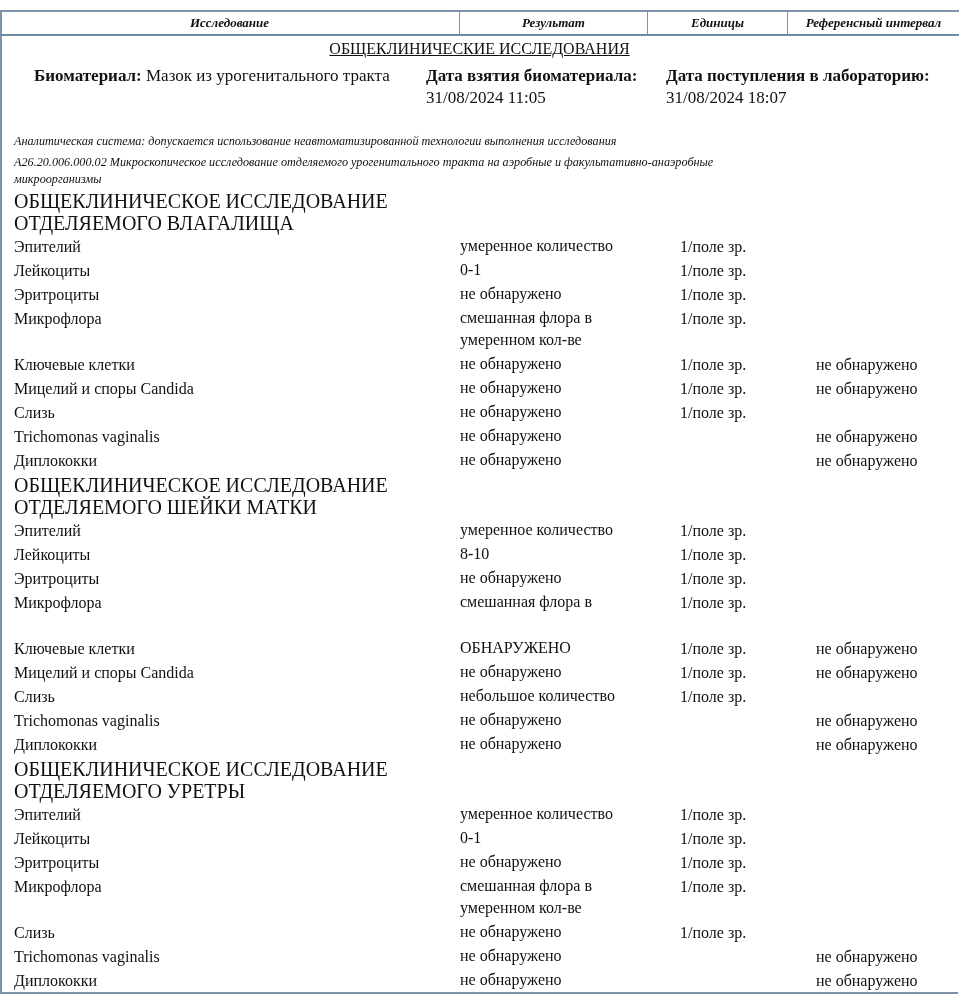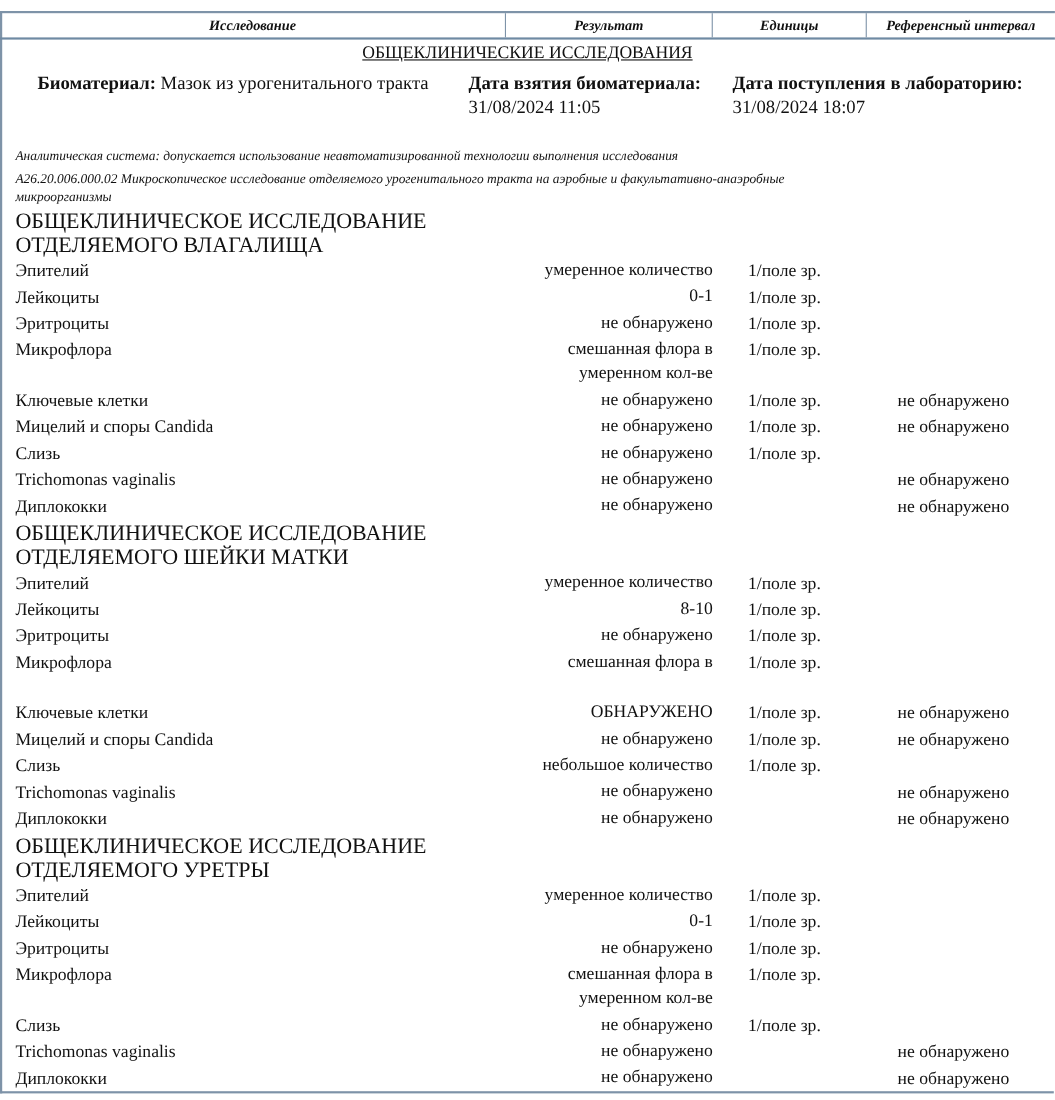--- a/index.html
+++ b/index.html
@@ -36,21 +36,21 @@
   .meta { position: absolute; top: 65px; font-size: 17px; line-height: 22px; }
   .meta b { font-weight: bold; }
   .meta1 { left: 14px; margin-left: 20px; }
   .meta2 { left: 426px; }
   .meta3 { left: 666px; }
 
   .note { position: absolute; left: 14px; font-style: italic; font-size: 12.2px; line-height: 16px; width: 900px; }
 
   .row { position: absolute; left: 0; width: 959px; font-size: 16px; line-height: 24px; }
   .row .name { position: absolute; left: 14px; }
-  .row .res { position: absolute; left: 460px; width: 188px; text-align: right; line-height: 22px; }
+  .row .res { position: absolute; left: 460px; width: 188px; text-align: left; line-height: 22px; }
   .row .unit { position: absolute; left: 680px; }
   .row .ref { position: absolute; left: 816px; }
   .group-title { position: absolute; left: 14px; font-size: 20px; line-height: 22px; }
 </style>
 </head>
 <body>
 
 <div class="frame"></div>
 
 <div class="header-row">

